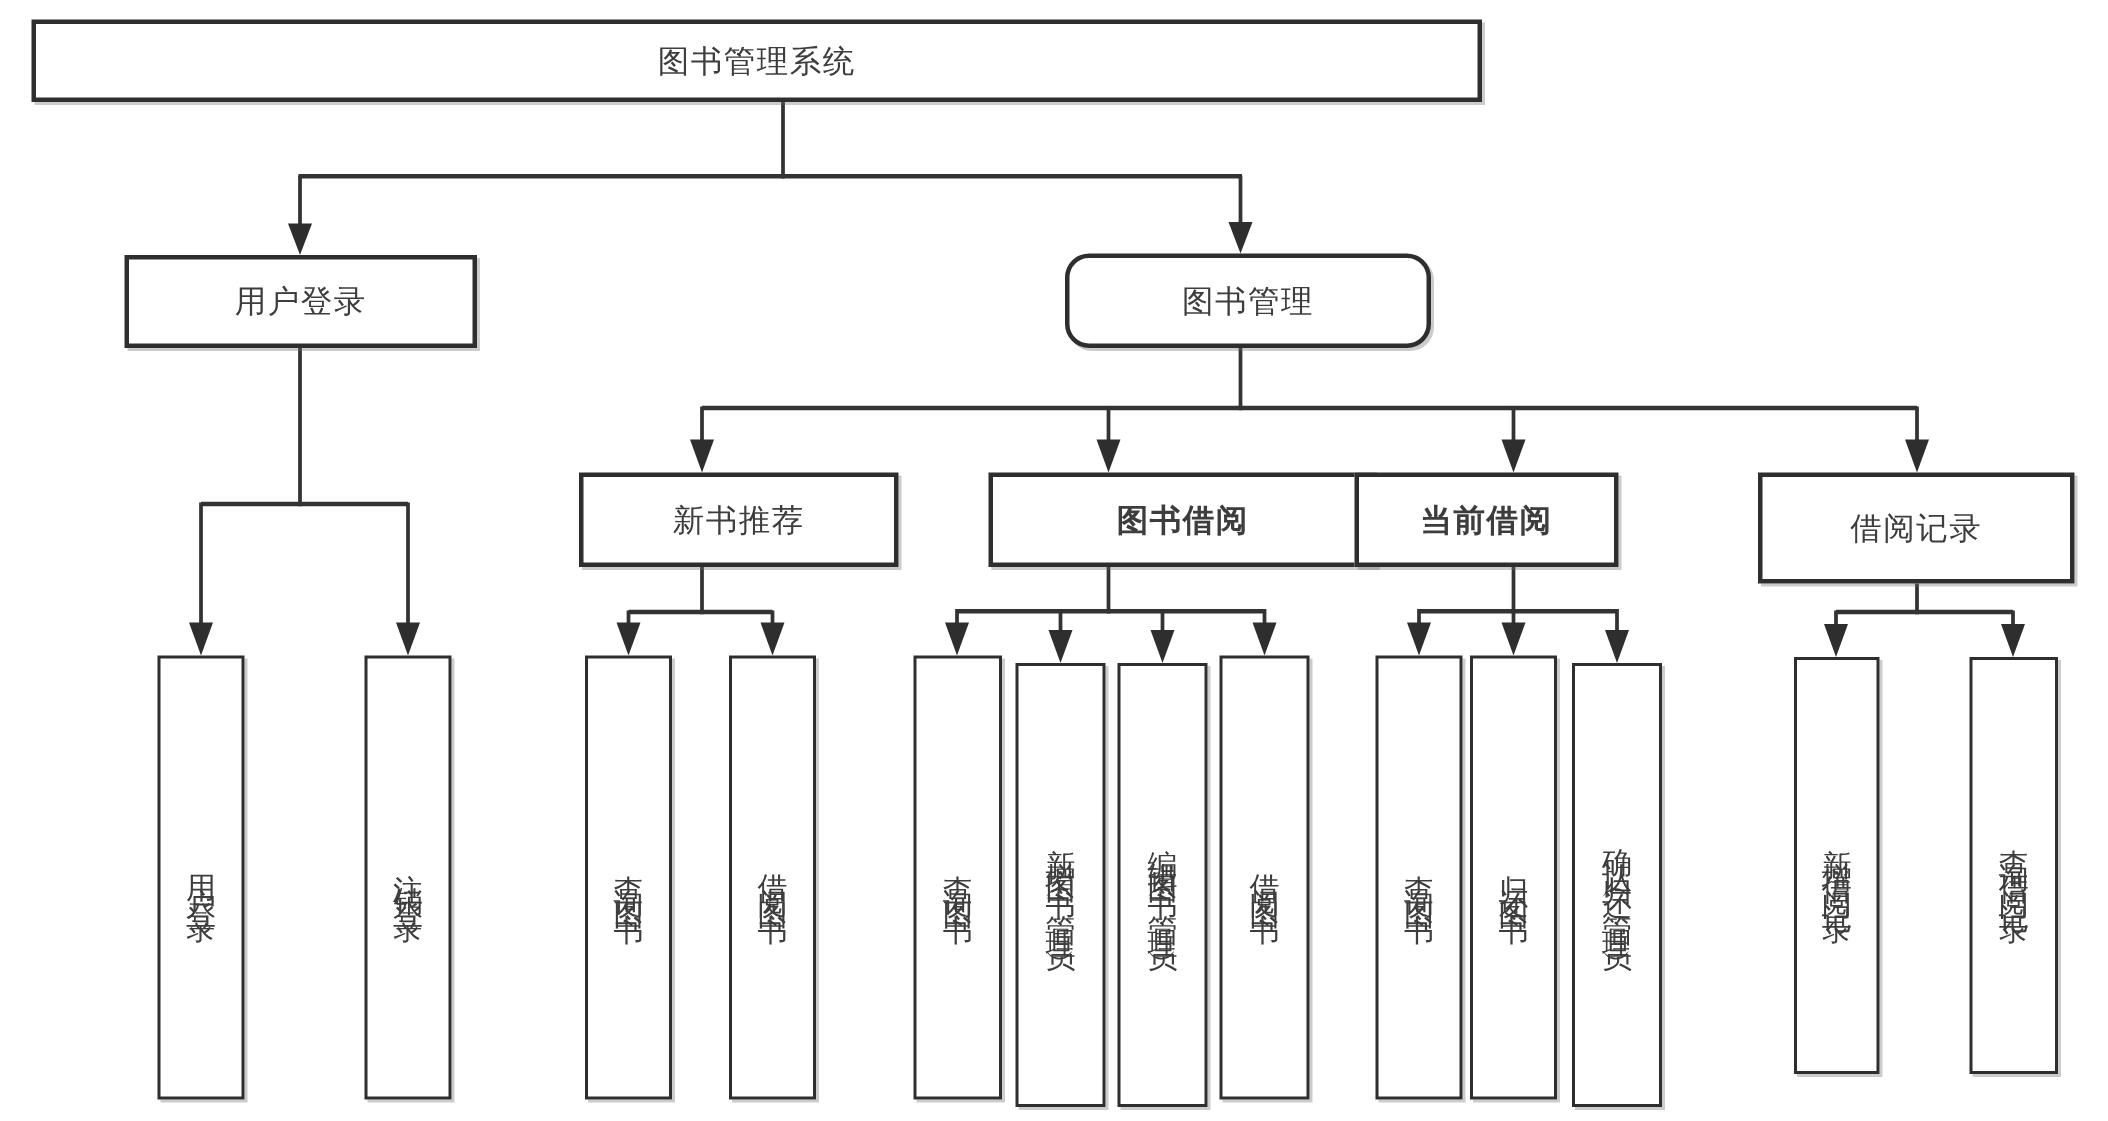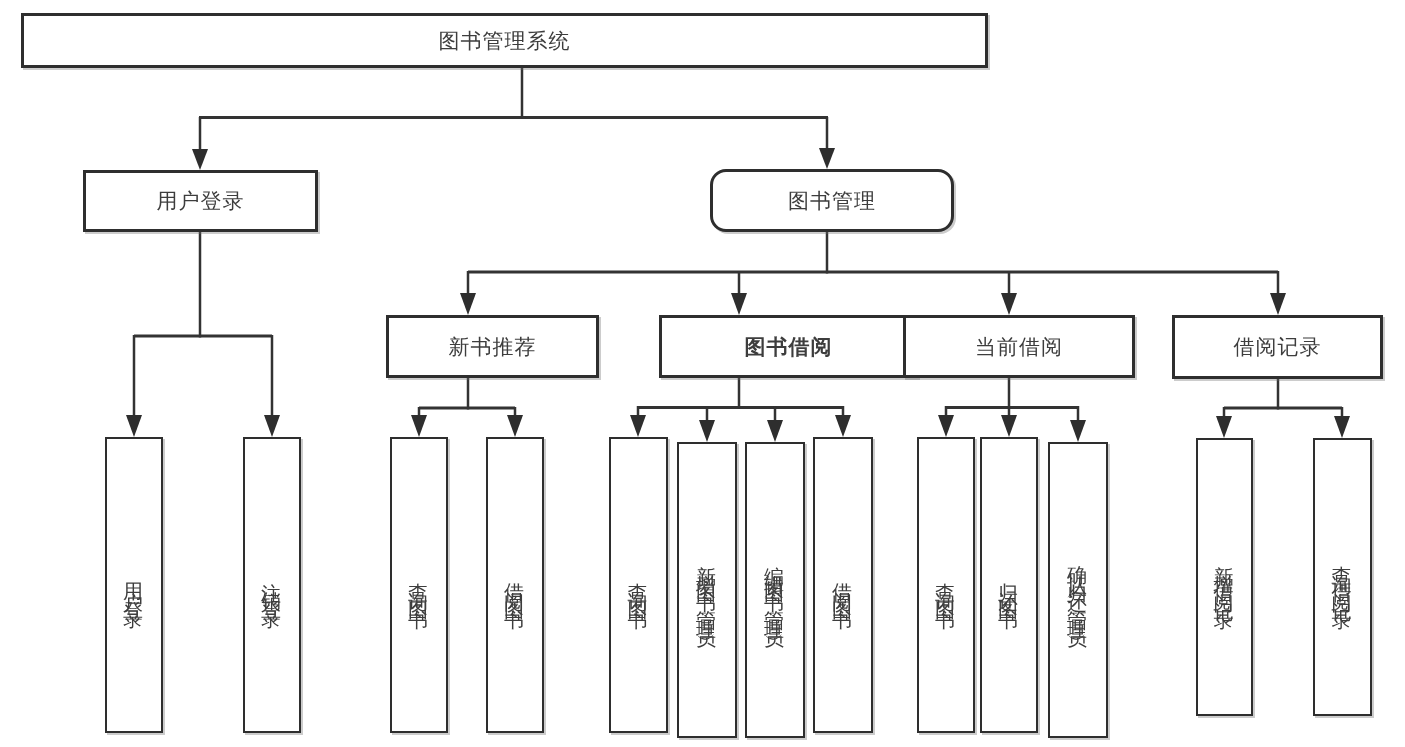--- a/index.html
+++ b/index.html
@@ -140,22 +140,22 @@
     </g>
   </svg>
 
   <div class="box" style="left:21px; top:13px; width:967px; height:55px;">图书管理系统</div>
 
   <div class="box" style="left:83px; top:170px; width:235px; height:62px;">用户登录</div>
   <div class="box" style="left:710px; top:169px; width:244px; height:63px;border-radius:16px;">图书管理</div>
 
   <div class="box" style="left:346px; top:315px; width:213px; height:63px;margin-left:40px;">新书推荐</div>
   <div class="box" style="left:659px; top:315px; width:259px; height:63px;font-weight:bold;">图书借阅</div>
-  <div class="box" style="left:903px; top:315px; width:232px; height:63px;">当前借阅</div>
-  <div class="box" style="left:1172px; top:315px; width:211px; height:64px;">借阅记录</div>
+  <div class="box" style="left:903px; top:315px; width:176px; height:63px;font-weight:bold;">当前借阅</div>
+  <div class="box" style="left:1172px; top:315px; width:211px; height:74px;">借阅记录</div>
 
   <div class="box leaf" style="left:105px; top:437px; width:58px; height:296px;">
     <span class="vtext">用户登录</span>
   </div>
   <div class="box leaf" style="left:243px; top:437px; width:58px; height:296px;">
     <span class="vtext">注销登录</span>
   </div>
 
   <div class="box leaf" style="left:390px; top:437px; width:58px; height:296px;">
     <span class="vtext">查询图书</span>

